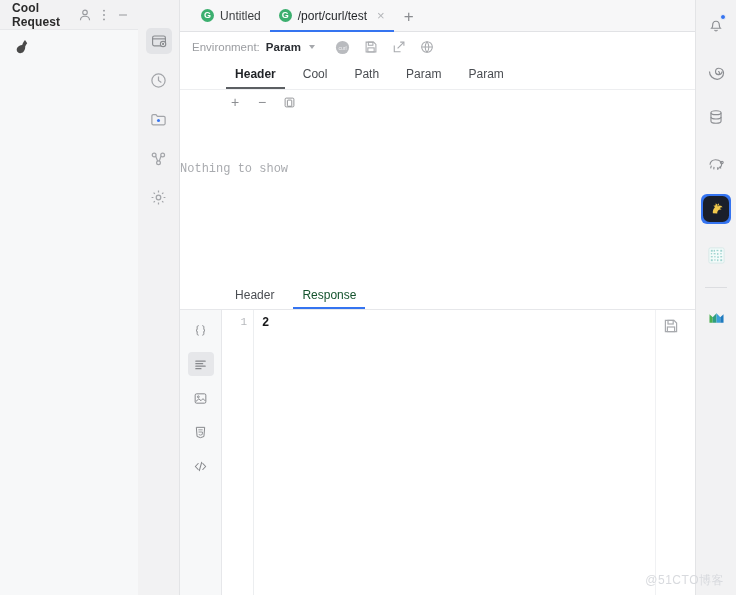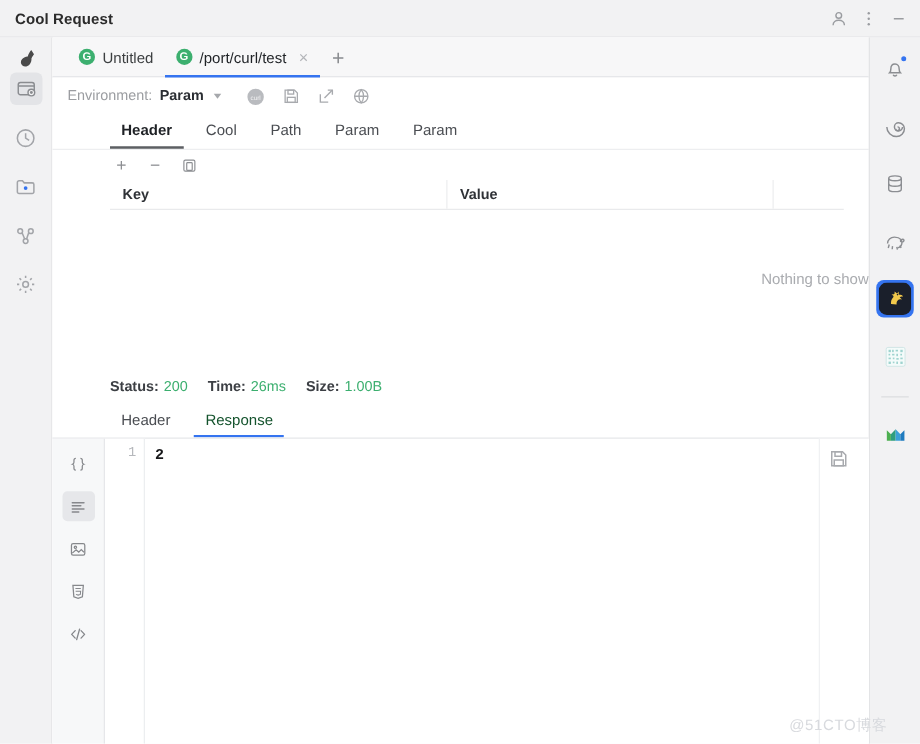--- a/index.html
+++ b/index.html
@@ -9,21 +9,21 @@
     overflow: hidden;
     background: #ffffff;
     font-family: "Liberation Sans", sans-serif;
     -webkit-font-smoothing: antialiased;
   }
   #app {
     position: relative;
     width: 736px; height: 595px;
     background: #f7f8f9;
     display: flex;
-    flex-direction: column;
+    flex-direction: row;
   }
 
   
   .titlebar {
     height: 30px;
     background: #f2f2f3;
     display: flex;
     align-items: center;
     padding: 0 6px 0 12px;
     flex: 0 0 30px;
@@ -289,22 +289,23 @@
   .kvhead .c1 { width: 270px; border-right: 1px solid #edeef0; height: 100%; display: flex; align-items: center; padding-left: 10px; }
   .kvhead .c2 { flex: 1 1 auto; border-right: 1px solid #edeef0; height: 100%; display: flex; align-items: center; padding-left: 10px; }
   .kvhead .c3 { width: 56px; height: 100%; }
 
   .kvbody {
     flex: 1 1 auto;
     min-height: 0;
     background: #ffffff;
     display: flex;
     align-items: flex-start;
-    justify-content: flex-end;
+    justify-content: flex-start;
     padding-top: 48px;
+    font-family: Liberation Mono, monospace;
   }
   .nothing {
     font-size: 12px;
     color: #a9abaf;
   }
 
   
   .statusline {
     flex: 0 0 28px;
     height: 28px;
@@ -389,21 +390,21 @@
   }
   .ed-right-edge {
     width: 40px;
     flex: 0 0 40px;
     background: #ffffff;
     border-left: 1px solid #f0f1f3;
   }
 
   .watermark {
     position: absolute;
-    right: 26px;
+    right: 12px;
     bottom: 6px;
     font-size: 12px;
     color: #d8dade;
     letter-spacing: .5px;
     pointer-events: none;
   }
   svg { display: block; }
 </style>
 </head>
 <body>
@@ -540,39 +541,24 @@
         <span class="mini-icon">+</span>
         <span class="mini-icon">−</span>
         <span class="mini-icon">
           <svg width="13" height="13" viewBox="0 0 16 16" fill="none" stroke="currentColor" stroke-width="1.15">
             <rect x="2.6" y="2.6" width="10.8" height="10.8" rx="1.4"></rect>
             <rect x="5.4" y="5" width="5.4" height="7.6" rx="0.8"></rect>
           </svg>
         </span>
       </div>
 
-      <div class="kvtable">
-        <div class="kvhead">
-          <div class="c1">Key</div>
-          <div class="c2">Value</div>
-          <div class="c3"></div>
-        </div>
-      </div>
       <div class="kvbody">
         <div class="nothing">Nothing to show</div>
       </div>
 
-      <div class="statusline">
-        <span class="st-key">Status:</span>
-        <span class="st-val">200</span>
-        <span class="st-key">Time:</span>
-        <span class="st-val">26ms</span>
-        <span class="st-key">Size:</span>
-        <span class="st-val">1.00B</span>
-      </div>
 
       <div class="resptabs">
         <div class="resptab">Header</div>
         <div class="resptab active">Response</div>
       </div>
 
       <div class="editor-wrap">
         <div class="ed-rail">
           <div class="ed-btn" title="json">
             <svg width="15" height="15" viewBox="0 0 18 18" fill="none" stroke="currentColor" stroke-width="1.2">

